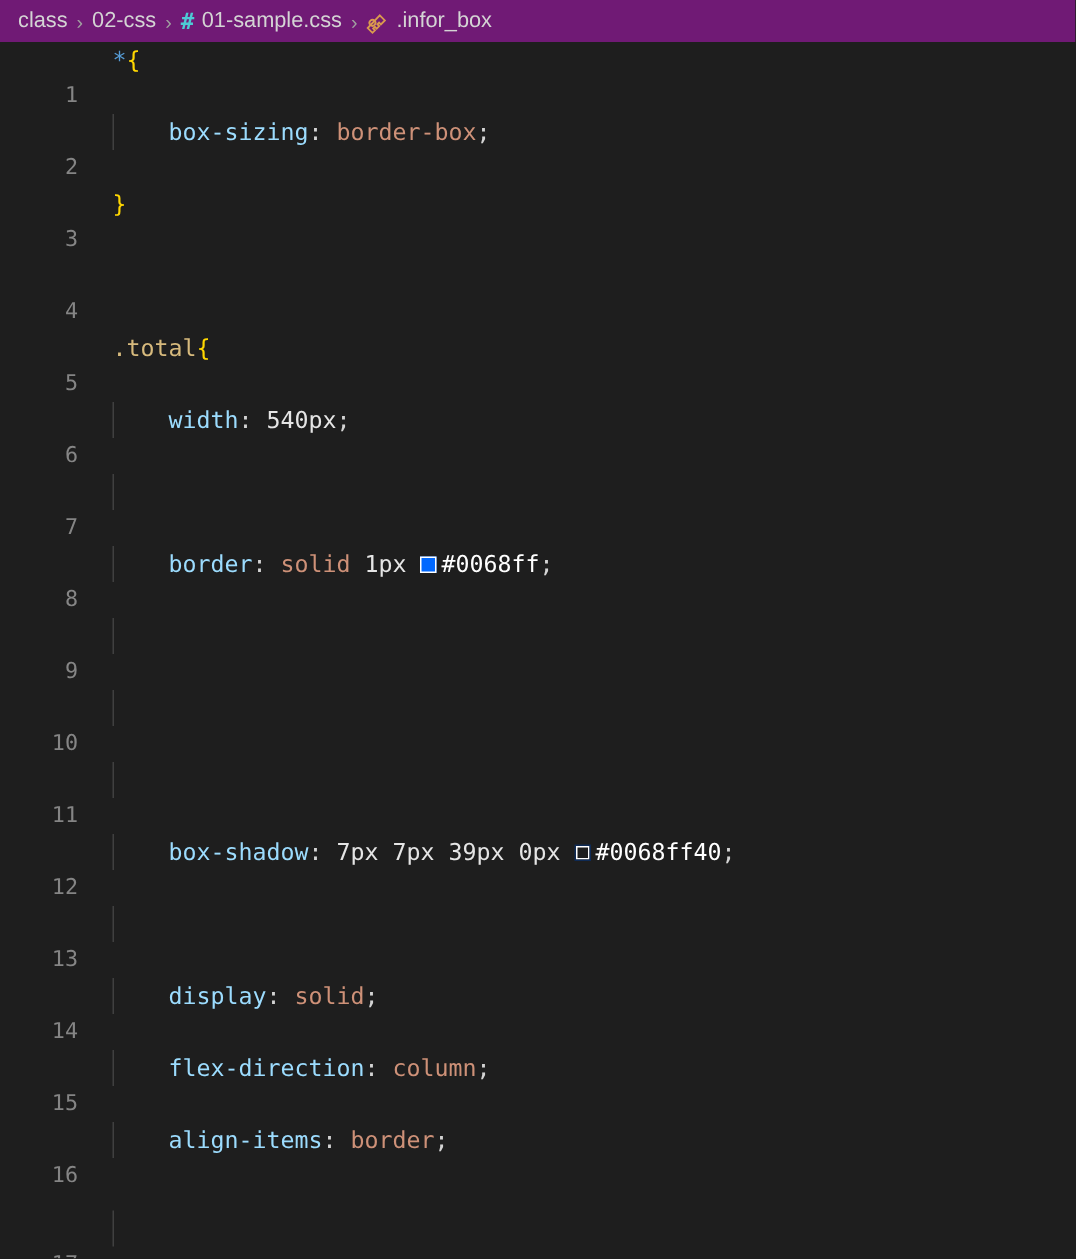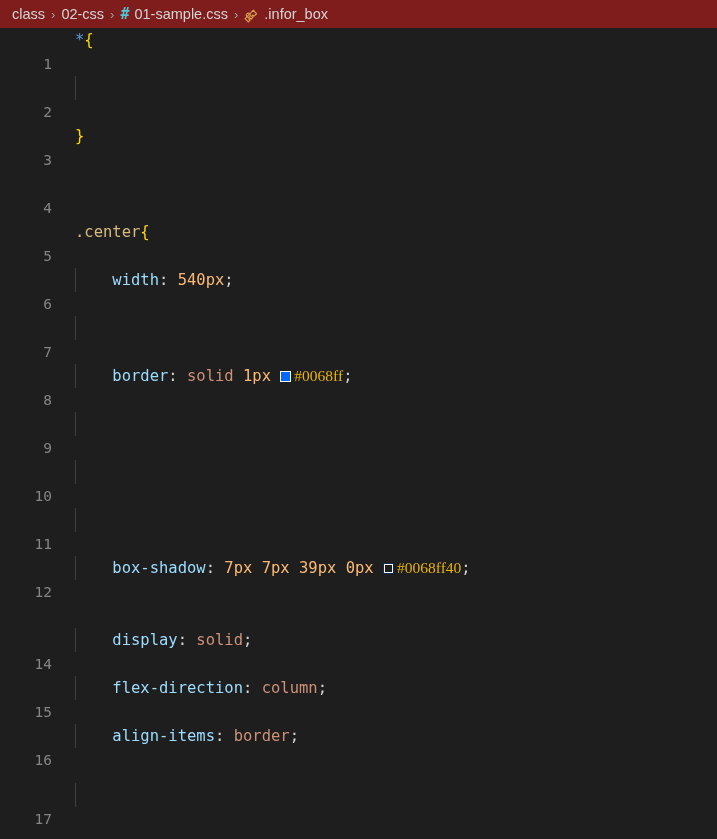--- a/index.html
+++ b/index.html
@@ -14,21 +14,21 @@
     font-family: "DejaVu Sans Mono", monospace;
     -webkit-font-smoothing: antialiased;
   }
 
   
   #breadcrumb {
     height: 28px;
     display: flex;
     align-items: center;
     padding-left: 12px;
-    background: #7f1d1d;
+    background: #701a75;
     font-family: "Liberation Sans", sans-serif;
     font-size: 14.5px;
     color: #cfcfcf;
     white-space: nowrap;
     user-select: none;
   }
   .crumb {
     display: inline-flex;
     align-items: center;
     gap: 5px;
@@ -97,23 +97,23 @@
     height: 24px;
     background: #404040;
   }
 
   
   .t-sel      { color: #569cd6; }   
   .t-class    { color: #d7ba7d; }   
   .t-brace    { color: #ffd700; }
   .t-prop     { color: #9cdcfe; }
   .t-punc     { color: #d4d4d4; }
-  .t-num      { color: #fdba74; margin-top: 24px; }
+  .t-num      { color: #e5e5e5; margin-top: 24px; }
   .t-kw       { color: #ce9178; }
-  .t-hex      { color: #eab308; font-family: Liberation Serif, serif; }
+  .t-hex      { color: #ffffff; }
 
   
   .swatch {
     display: inline-block;
     width: 11px;
     height: 11px;
     vertical-align: -1px;
     margin-right: 3px;
     box-sizing: border-box;
   }
@@ -160,35 +160,36 @@
 <div id="editor">
 
   <div class="row" style="top:0px">
     <span class="lineno">1</span>
     <span class="code"><span class="t-sel">*</span><span class="t-brace">{</span></span>
   </div>
 
   <div class="row" style="top:24px">
     <span class="lineno">2</span>
     <span class="guide"></span>
+    <span class="code"><span>    </span><span class="t-prop">box-sizing</span><span class="t-punc">: </span><span class="t-kw">border-box</span><span class="t-punc">;</span></span>
   </div>
 
   <div class="row" style="top:48px">
     <span class="lineno">3</span>
     <span class="code"><span class="t-brace">}</span></span>
   </div>
 
   <div class="row" style="top:72px">
     <span class="lineno">4</span>
     <span class="code"></span>
   </div>
 
   <div class="row" style="top:96px">
     <span class="lineno">5</span>
-    <span class="code"><span class="t-class">.center</span><span class="t-brace">{</span></span>
+    <span class="code"><span class="t-class">.total</span><span class="t-brace">{</span></span>
   </div>
 
   <div class="row" style="top:120px">
     <span class="lineno">6</span>
     <span class="guide"></span>
     <span class="code"><span>    </span><span class="t-prop">width</span><span class="t-punc">: </span><span class="t-num">540px</span><span class="t-punc">;</span></span>
   </div>
 
   <div class="row" style="top:144px">
     <span class="lineno">7</span>
@@ -215,20 +216,25 @@
     <span class="lineno">11</span>
     <span class="guide"></span>
   </div>
 
   <div class="row" style="top:264px">
     <span class="lineno">12</span>
     <span class="guide"></span>
     <span class="code"><span>    </span><span class="t-prop">box-shadow</span><span class="t-punc">: </span><span class="t-num">7px</span><span> </span><span class="t-num">7px</span><span> </span><span class="t-num">39px</span><span> </span><span class="t-num">0px</span><span> </span><span class="swatch sw-alpha"></span><span class="t-hex">#0068ff40</span><span class="t-punc">;</span></span>
   </div>
 
+  <div class="row" style="top:288px">
+    <span class="lineno">13</span>
+    <span class="guide"></span>
+    <span class="code"></span>
+  </div>
 
   <div class="row" style="top:312px">
     <span class="lineno">14</span>
     <span class="guide"></span>
     <span class="code"><span>    </span><span class="t-prop">display</span><span class="t-punc">: </span><span class="t-kw">solid</span><span class="t-punc">;</span></span>
   </div>
 
   <div class="row" style="top:336px">
     <span class="lineno">15</span>
     <span class="guide"></span>

